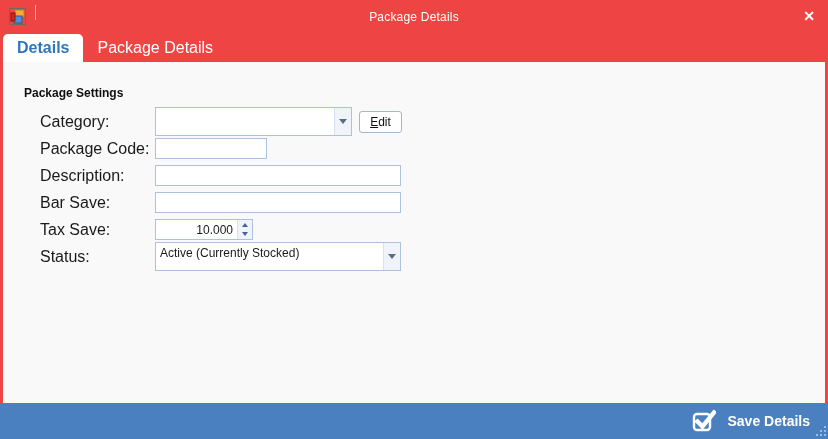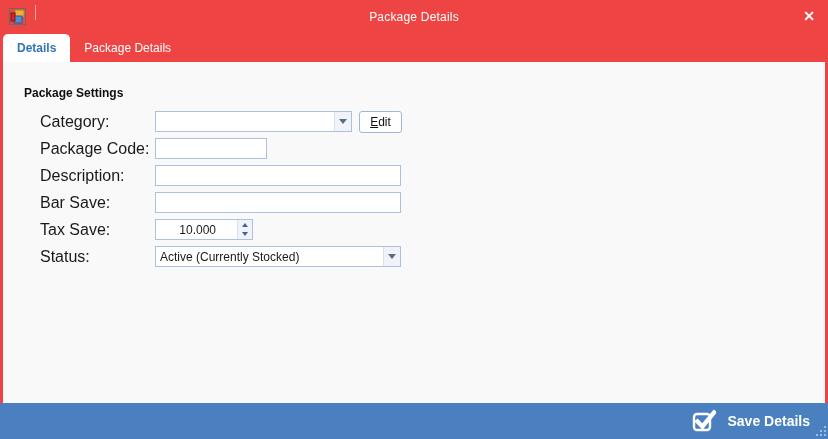--- a/index.html
+++ b/index.html
@@ -11,41 +11,41 @@
     text-decoration:underline;
   }
   
   .titlebar { position:absolute; top:0; left:0; right:0; height:34px; }
   .app-icon { position:absolute; left:9px; top:8px; width:17px; height:17px; }
   .titlebar-sep { position:absolute; left:35px; top:5px; width:1px; height:15px; background:rgba(255,255,255,.55); }
   .title { position:absolute; left:0; right:0; top:10px; text-align:center; color:#ffffff; font-size:12px; letter-spacing:.2px; }
   .close-btn { position:absolute; right:8px; top:5px; width:22px; height:22px; display:flex; align-items:center; justify-content:center; color:#ffffff; font-size:14px; font-weight:bold; cursor:pointer; }
   
   .tabstrip { position:absolute; top:34px; left:3px; height:28px; display:flex; }
-  .tab { display:flex; align-items:center; padding:6px 14px; font-size:12px; cursor:pointer; }
+  .tab { display:flex; align-items:center; padding:6px 14px; font-size:16px; cursor:pointer; }
   .tab.active { background:#ffffff; color:#2f77b8; font-weight:bold; border-radius:5px 5px 0 0; }
   .tab.inactive { color:#ffffff; }
   
   .content { position:absolute; top:62px; left:3px; right:3px; bottom:36px; background:#f9f9f9; }
   .section-title { margin:24px 0 11px 21px; font-size:12px; font-weight:bold; color:#0f0f0f; }
   .row { display:flex; align-items:center; height:21px; margin:0 0 6px 37px; }
   .row .lbl { width:115px; font-size:16px; color:#1a1a1a; }
   input.txt {
     height:21px; border:1px solid #abc1de; background:#ffffff;
     font:12px "Liberation Sans", sans-serif; color:#1a1a1a; padding:0 4px; outline:none;
   }
   .w-full { width:246px; } .w-short { width:112px; }
-  .combo { width:246px; height:21px; border:1px solid #abc1de; background:#ffffff; display:flex; cursor:pointer; }
+  .combo { width:246px; height:29px; border:1px solid #abc1de; background:#ffffff; display:flex; cursor:pointer; }
   .combo.w-cat { width:197px; }
   .combo .val { flex:1; font-size:12px; color:#1a1a1a; padding:3px 0 0 4px; overflow:hidden; white-space:nowrap; }
   .combo .arrowbtn { width:17px; background:#f0f4fa; border-left:1px solid #d6e2f0; display:flex; align-items:center; justify-content:center; }
   .arrow-down { width:0; height:0; border-left:4px solid transparent; border-right:4px solid transparent; border-top:5px solid #5b6b83; }
   .edit-btn { margin-left:7px; width:43px; height:22px; border:1px solid #9fb8d4; border-radius:3px; background:#ffffff; font-size:12px; color:#111; display:flex; align-items:center; justify-content:center; cursor:pointer; }
   .edit-btn .mn { text-decoration:underline; }
-  .spinner { width:98px; height:21px; border:1px solid #abc1de; background:#ffffff; display:flex;gap:17px; }
+  .spinner { width:98px; height:21px; border:1px solid #abc1de; background:#ffffff; display:flex; }
   .spinner input { flex:1; min-width:0; border:none; outline:none; text-align:right; font:12px "Liberation Sans", sans-serif; color:#1a1a1a; padding-right:4px; background:transparent; }
   .spin-btns { width:15px; display:flex; flex-direction:column; border-left:1px solid #d6e2f0; }
   .spin-btn { flex:1; background:#f0f4fa; display:flex; align-items:center; justify-content:center; cursor:pointer; }
   .tri-up { width:0; height:0; border-left:3px solid transparent; border-right:3px solid transparent; border-bottom:4px solid #44619b; }
   .tri-dn { width:0; height:0; border-left:3px solid transparent; border-right:3px solid transparent; border-top:4px solid #44619b; }
   
   .footer { position:absolute; bottom:0; left:0; right:0; height:36px; background:#4a80bf; display:flex; align-items:center; justify-content:flex-end; padding-right:18px; }
   .save-btn { display:flex; align-items:center; gap:12px; color:#ffffff; font-size:14px; font-weight:bold; cursor:pointer; }
   .grip { position:absolute; right:2px; bottom:2px; width:11px; height:11px; cursor:nwse-resize; }
   .grip i { position:absolute; width:2px; height:2px; background:#9cb9de; }

